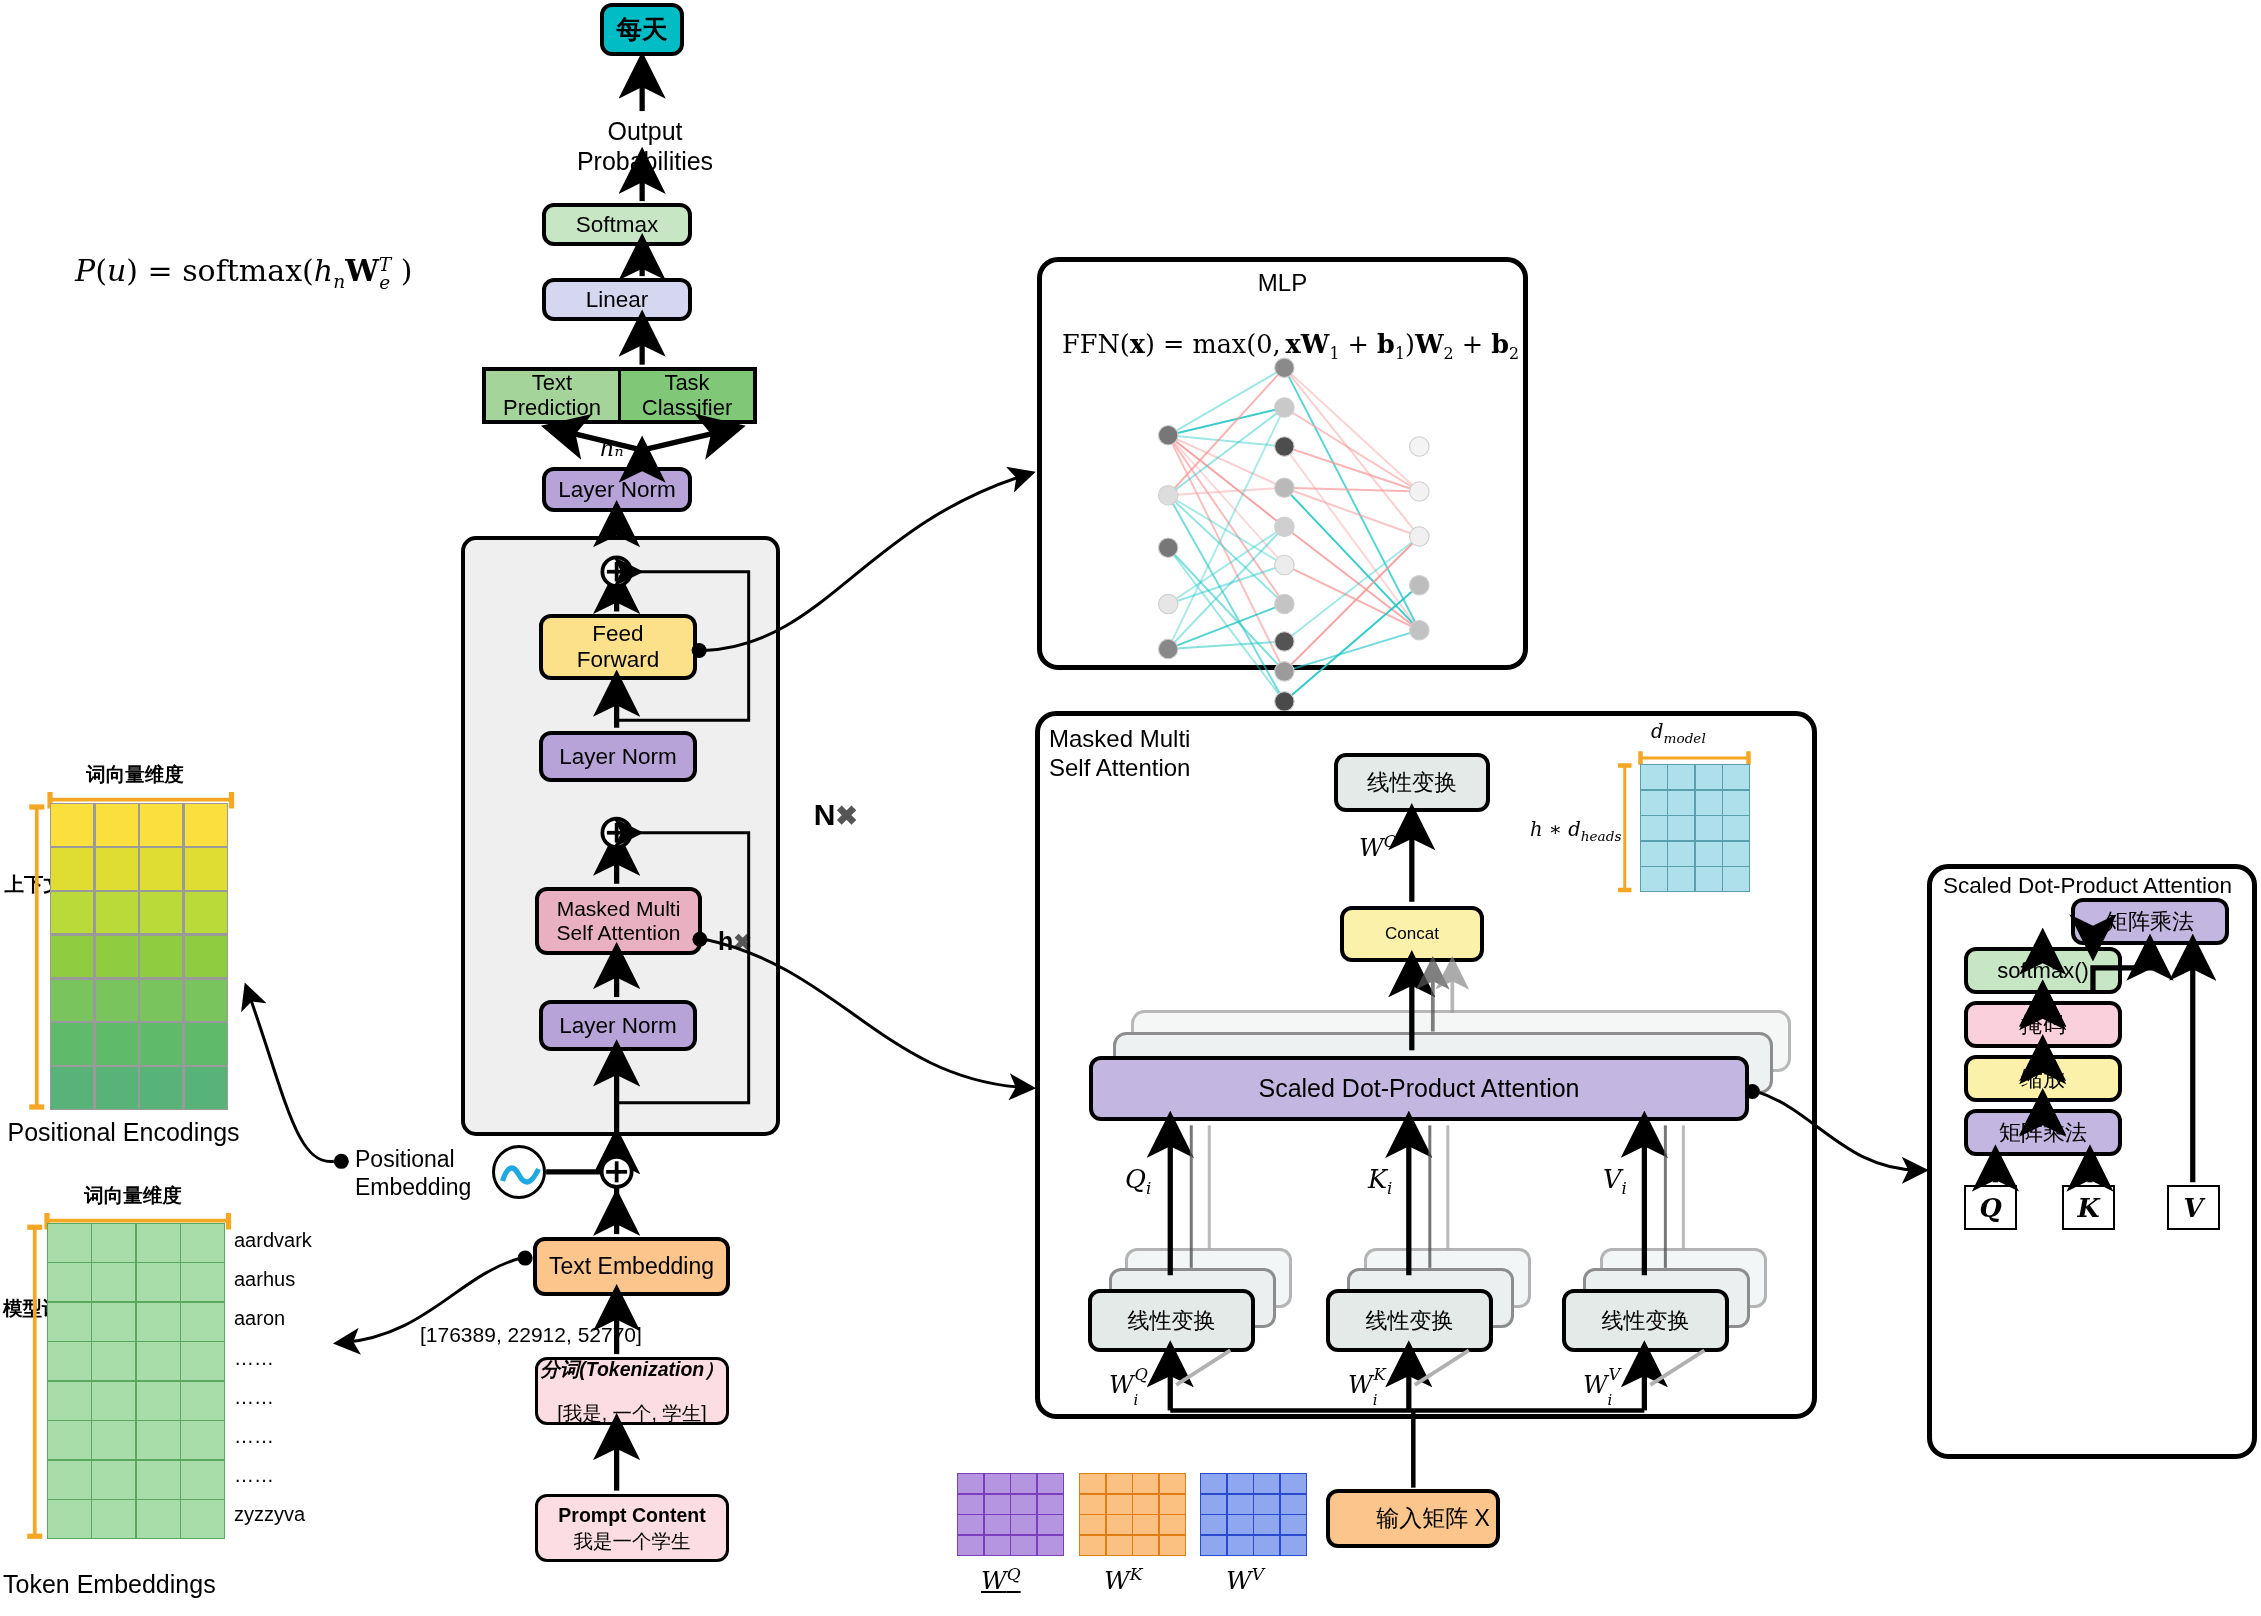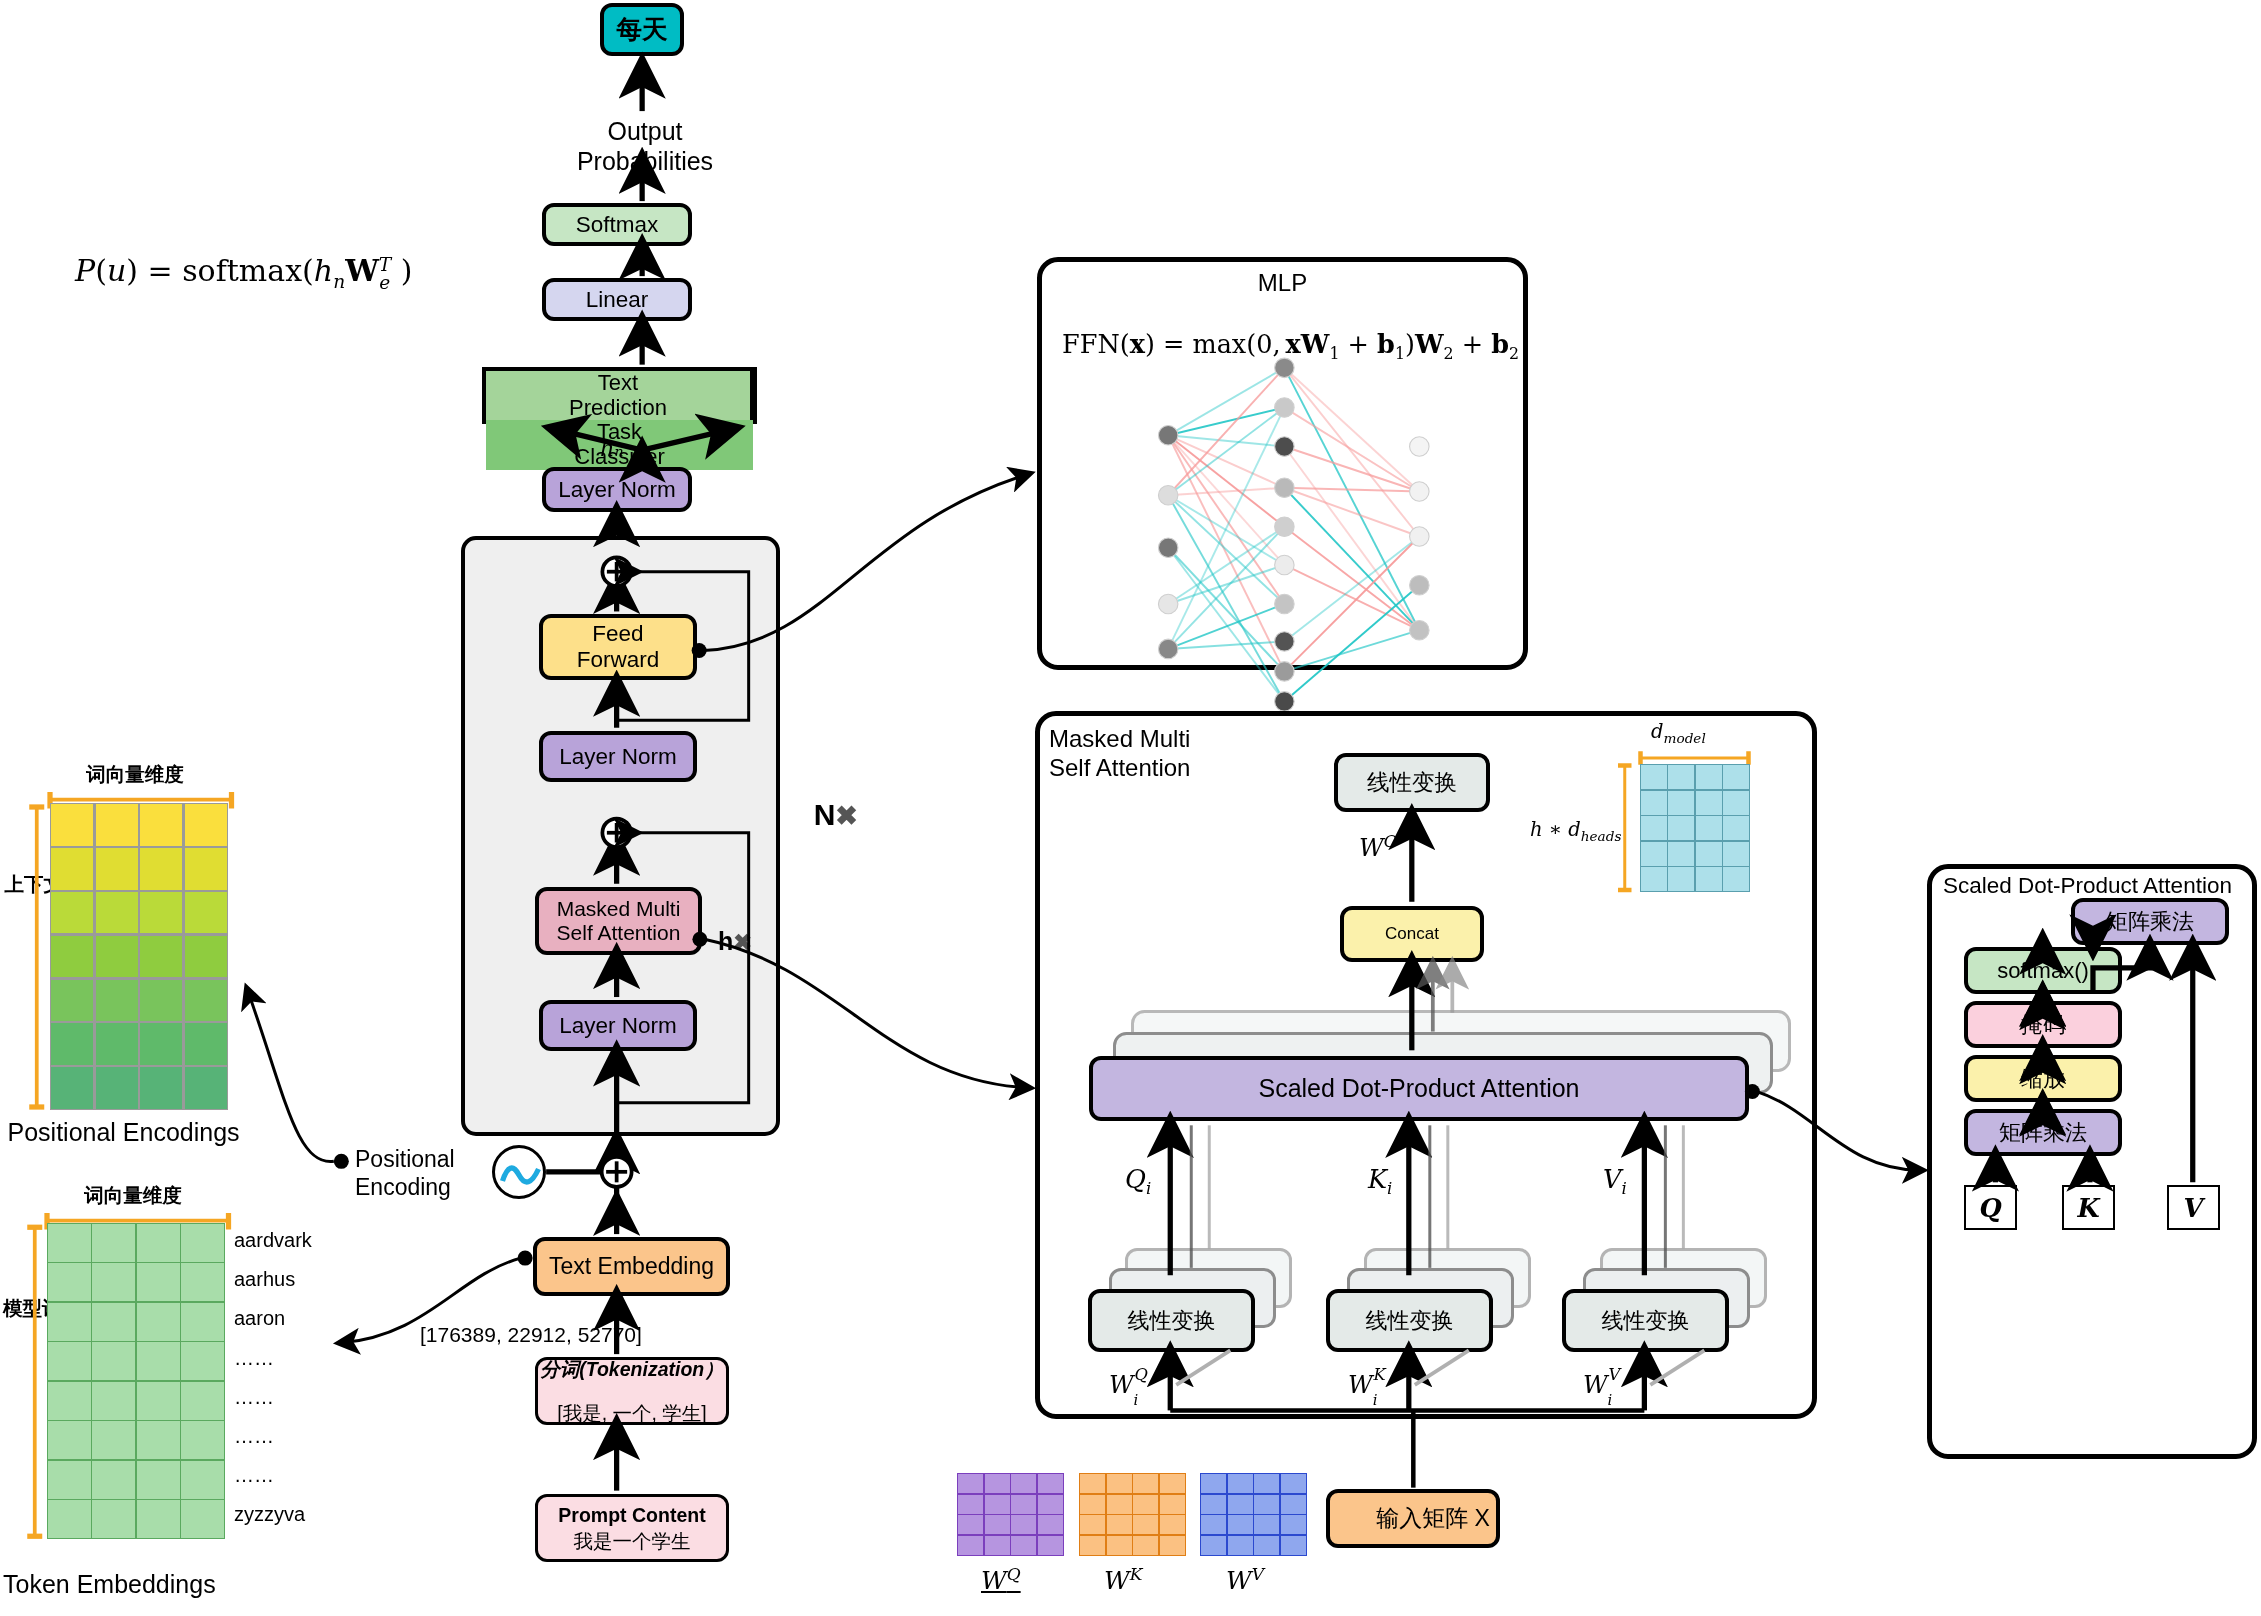--- a/index.html
+++ b/index.html
@@ -1,18 +1,18 @@
 <!DOCTYPE html>
 <html style="font-size:12px"><head>
 <meta charset="utf-8">
 <style>
   html,body{margin:0;padding:0;background:#ffffff;}
   body{width:2261px;height:1616px;position:relative;overflow:hidden;
        font-family:"Liberation Sans",sans-serif;color:#000;}
-  .abs{position:absolute;box-sizing:border-box;flex-direction:column;}
+  .abs{position:absolute;box-sizing:border-box;}
   
   .node{position:absolute;box-sizing:border-box;border:4.5px solid #000;border-radius:12px;
         display:flex;align-items:center;justify-content:center;text-align:center;
         font-size:22.5px;line-height:1.15;font-weight:400;}
   .lbl{position:absolute;white-space:pre;}
   .panel{position:absolute;box-sizing:border-box;border:5.3px solid #000;border-radius:21px;background:#fff;}
   .mathi{font-family:"DejaVu Serif",serif;font-style:italic;}
   .mathr{font-family:"DejaVu Serif",serif;}
   svg{position:absolute;left:0;top:0;overflow:visible;}
   .grid{position:absolute;display:grid;}
@@ -81,21 +81,21 @@
 <div class="lbl" style="left:704px;top:898px;font-size:25px;font-weight:bold;">
   <span>h</span><span style="color:#555;font-size:22.5px;">✖</span>
 </div>
 
 <div class="abs" style="left:492px;top:1145px;width:54px;height:54px;border:3px solid #000;border-radius:50%;background:#fff;">
   <svg width="54" height="54" viewBox="0 0 72 72">
     <path d="M10 44 Q20 14 32 36 Q44 58 58 28" stroke="#1eaae0" stroke-width="7" fill="none"></path>
   </svg>
 </div>
 <div class="lbl" style="left:355px;top:1146px;width:131px;font-size:23px;line-height:1.2;white-space:pre-line;">Positional
-Encoding</div>
+Embedding</div>
 
 <div class="node" style="left:533px;top:1237px;width:197px;height:59px;background:#fbc58b;font-size:23px;">
   <span>Text Embedding</span>
 </div>
 
 <div class="lbl" style="left:420px;top:1323px;font-size:21px;">[176389, 22912, 52770]</div>
 
 <div class="node" style="left:535px;top:1357px;width:194px;height:68px;background:#fbdde3;border-width:3px;flex-direction:column;font-size:19.5px;">
   <div style="font-weight:bold;font-style:italic;">分词(Tokenization）</div>
   <div style="margin-top:21px;">[我是, 一个, 学生]</div>

